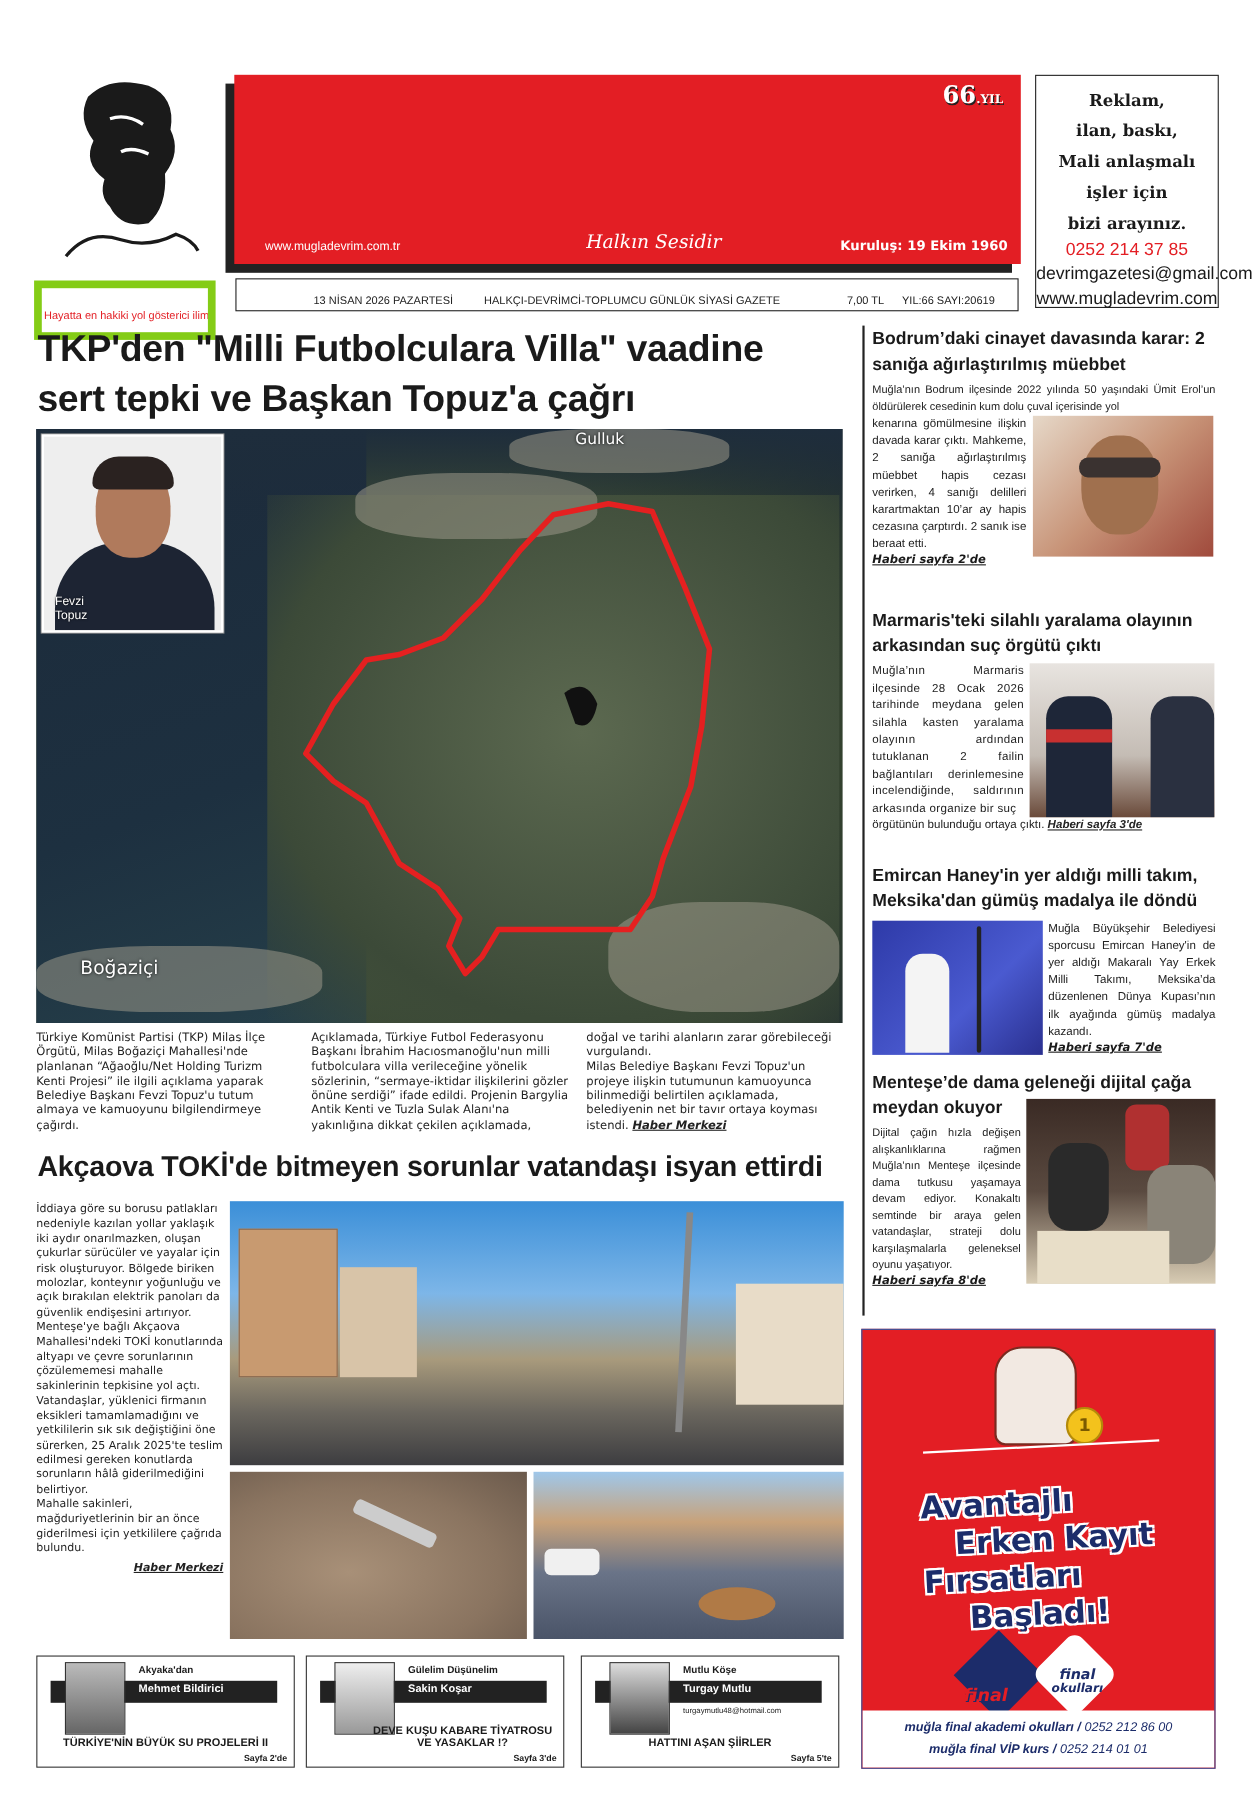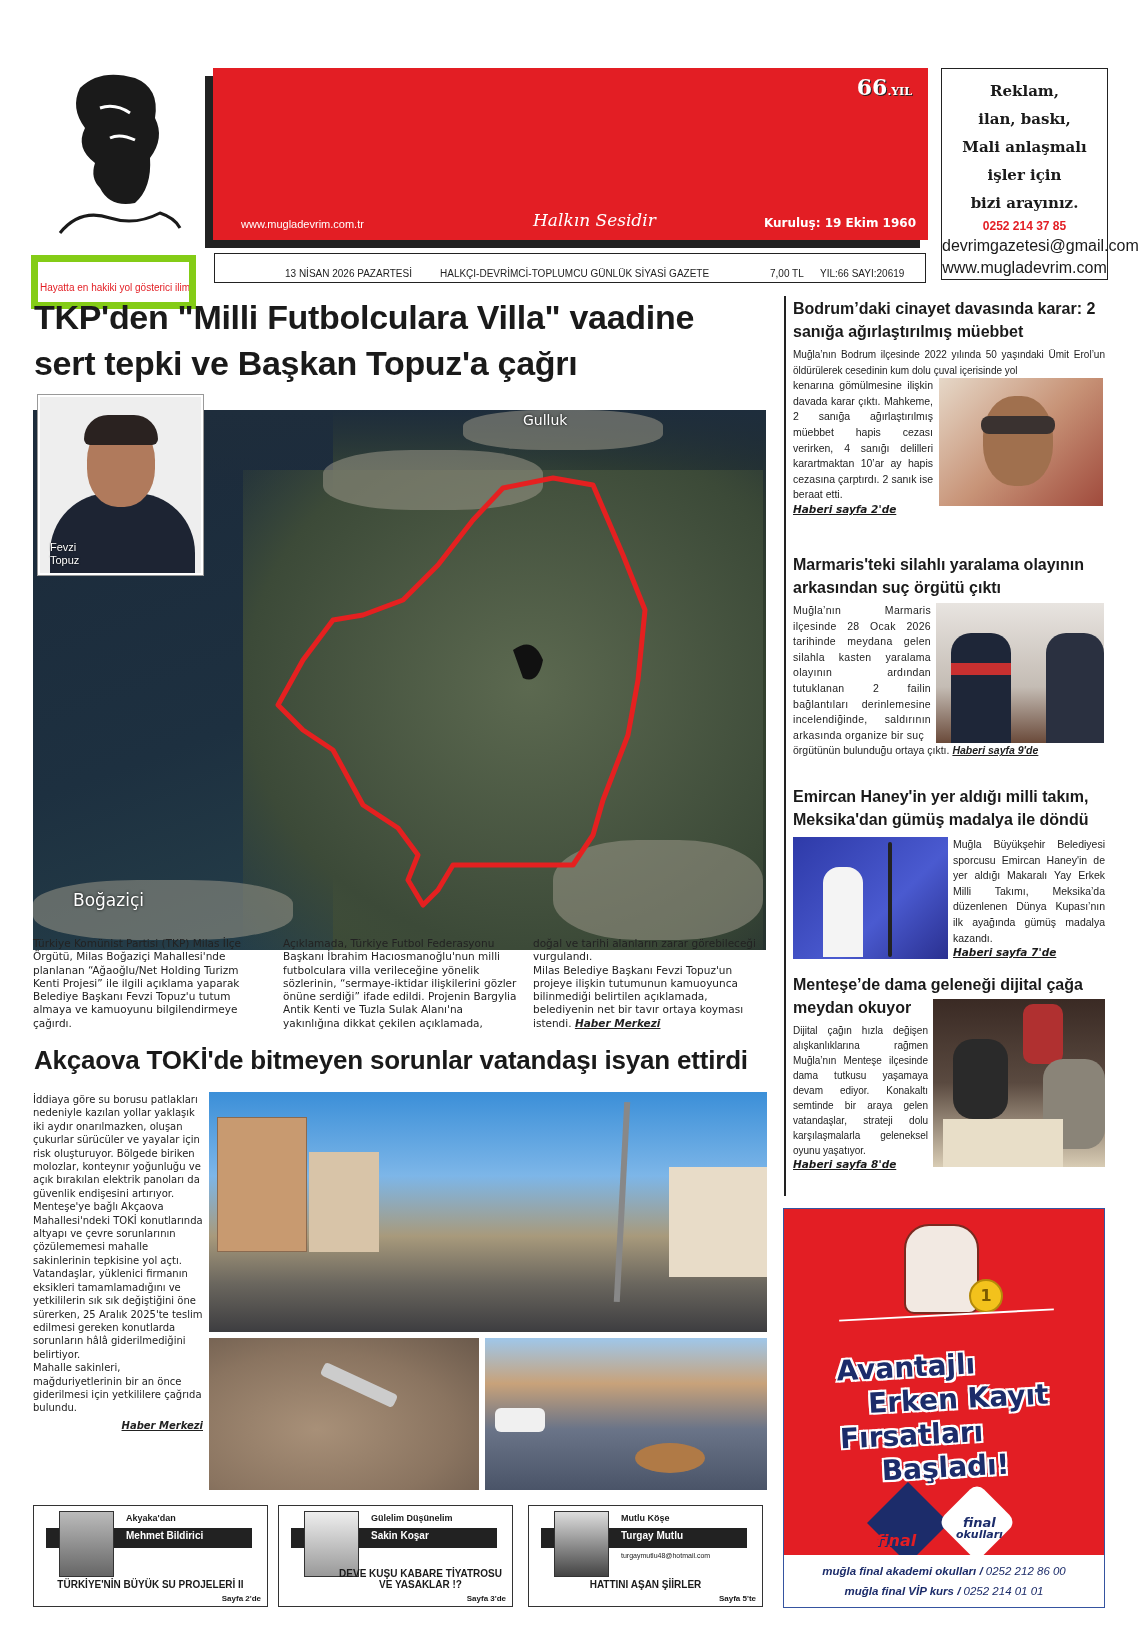--- a/index.html
+++ b/index.html
@@ -11,24 +11,24 @@
 .mh-slogan{position:absolute;left:320px;bottom:10px;color:#fff;font-size:17px;font-style:italic;font-family:"DejaVu Serif",serif}
 .mh-founded{position:absolute;right:12px;bottom:10px;color:#fff;font-size:12px;font-weight:bold}
 .mh-year{position:absolute;right:16px;top:6px;color:#fff;font-family:"DejaVu Serif",serif;font-weight:bold;font-size:22px;text-shadow:1px 1px 0 #222}
 .mh-year small{font-size:11px}
 .portrait{left:40px;top:68px;width:160px;height:180px}
 .motto{left:31px;top:255px;width:165px;height:22px;border:7px solid #84cc16;color:#e31e24;font-size:10px;padding:20px 2px;font-family:"Liberation Sans",sans-serif;white-space:nowrap;overflow:hidden}
 .infobar{left:214px;top:253px;width:712px;height:30px;border:1px solid #222;font-size:10px;font-family:"Liberation Sans",sans-serif;color:#222}
 .infobar span{position:absolute;top:14px}
 .adbox{left:941px;top:68px;width:167px;height:212px;border:1px solid #222;text-align:center;padding-top:8px}
 .adbox .ad-line{font-family:"DejaVu Serif",serif;font-weight:bold;font-size:15px;line-height:28px;color:#1a1a1a}
-.adbox .ad-phone{color:#e31e24;font-weight:bold;font-size:12px;margin-top:2px;font-family:"Liberation Sans",sans-serif}
+.adbox .ad-phone{color:#e31e24;font-weight:normal;font-size:16px;margin-top:2px;font-family:"Liberation Sans",sans-serif}
 .adbox .ad-small{font-size:16px;font-family:"Liberation Sans",sans-serif;margin-top:4px}
 .headline-main{left:34px;top:294px;width:740px;font-family:"Liberation Sans",sans-serif;font-weight:bold;font-size:34px;line-height:46px;color:#1a1a1a;letter-spacing:-0.3px}
-.map{left:33px;top:410px;width:733px;height:540px;background:radial-gradient(ellipse at 50% 55%,#5e6a4e 0%,#4b5a40 40%,#33412e 70%,#1f2b30 100%);overflow:hidden}
+.map{left:33px;top:390px;width:733px;height:540px;background:radial-gradient(ellipse at 50% 55%,#5e6a4e 0%,#4b5a40 40%,#33412e 70%,#1f2b30 100%);overflow:hidden}
 .map .sea{position:absolute;left:0;top:0;width:300px;height:540px;background:linear-gradient(160deg,#1c2a3a,#1d3040 60%,#26404a)}
 .map .sea2{position:absolute;left:0;top:0;width:733px;height:90px;background:linear-gradient(180deg,#1e2d3c,transparent)}
 .map .land{position:absolute;left:210px;top:60px;width:520px;height:480px;background:radial-gradient(ellipse at 55% 45%,#5c6950,#3c4a38 70%,transparent 100%)}
 .map .town{position:absolute;background:#9a9788;opacity:.55;border-radius:40%}
 .map .label{position:absolute;color:#fff;font-size:14px;text-shadow:0 0 3px #000}
 .photo-inset{left:38px;top:395px;width:165px;height:180px;background:#eee;border:2px solid #fff;box-shadow:0 0 0 1px #999;overflow:hidden}
 .photo-inset .suit{position:absolute;left:10px;bottom:0;width:145px;height:80px;background:#1d2433;border-radius:60px 60px 0 0}
 .photo-inset .face{position:absolute;left:47px;top:25px;width:68px;height:85px;background:#b07a5c;border-radius:45%}
 .photo-inset .hair{position:absolute;left:44px;top:18px;width:74px;height:30px;background:#2a2220;border-radius:40px 40px 10px 10px}
 .photo-inset .cap{position:absolute;left:10px;bottom:6px;color:#fff;font-size:11px;line-height:13px;text-shadow:0 0 2px #000;font-family:"Liberation Sans",sans-serif}
@@ -204,21 +204,21 @@
 
 <div class="col" style="left:793px;top:553px;width:312px">
   <div class="side-h">Marmaris'teki silahlı yaralama olayının arkasından suç örgütü çıktı</div>
   <div style="position:relative;margin-top:4px">
     <div class="pic" style="left:143px;top:0;width:168px;height:140px;background:linear-gradient(180deg,#e8e4e0,#c4bcb4 60%,#6a4a3a)">
       <div style="position:absolute;left:15px;top:30px;width:60px;height:110px;background:#1e2638;border-radius:20px 20px 0 0"></div>
       <div style="position:absolute;left:15px;top:60px;width:60px;height:12px;background:#c83030"></div>
       <div style="position:absolute;left:110px;top:30px;width:58px;height:110px;background:#2a3040;border-radius:20px 20px 0 0"></div>
     </div>
     <div class="side-t" style="width:138px;letter-spacing:.3px">Muğla’nın Marmaris ilçesinde 28 Ocak 2026 tarihinde meydana gelen silahla kasten yaralama olayının ardından tutuklanan 2 failin bağlantıları derinlemesine incelendiğinde, saldırının arkasında organize bir suç</div>
-    <div class="side-t"><span>örgütünün bulunduğu ortaya çıktı.</span> <span class="side-link">Haberi sayfa 9'de</span></div>
+    <div class="side-t"><span>örgütünün bulunduğu ortaya çıktı.</span> <span class="side-link">Haberi sayfa 3'de</span></div>
   </div>
 </div>
 
 <div class="col" style="left:793px;top:785px;width:312px">
   <div class="side-h">Emircan Haney'in yer aldığı milli takım, Meksika'dan gümüş madalya ile döndü</div>
   <div style="position:relative;margin-top:6px">
     <div class="pic" style="left:0;top:0;width:155px;height:122px;background:linear-gradient(135deg,#2e3aa8,#4a5ad0 60%,#2a3090)">
       <div style="position:absolute;left:30px;top:30px;width:40px;height:90px;background:#f4f4f4;border-radius:16px 16px 0 0"></div>
       <div style="position:absolute;left:95px;top:5px;width:4px;height:115px;background:#222;border-radius:2px"></div>
     </div>

